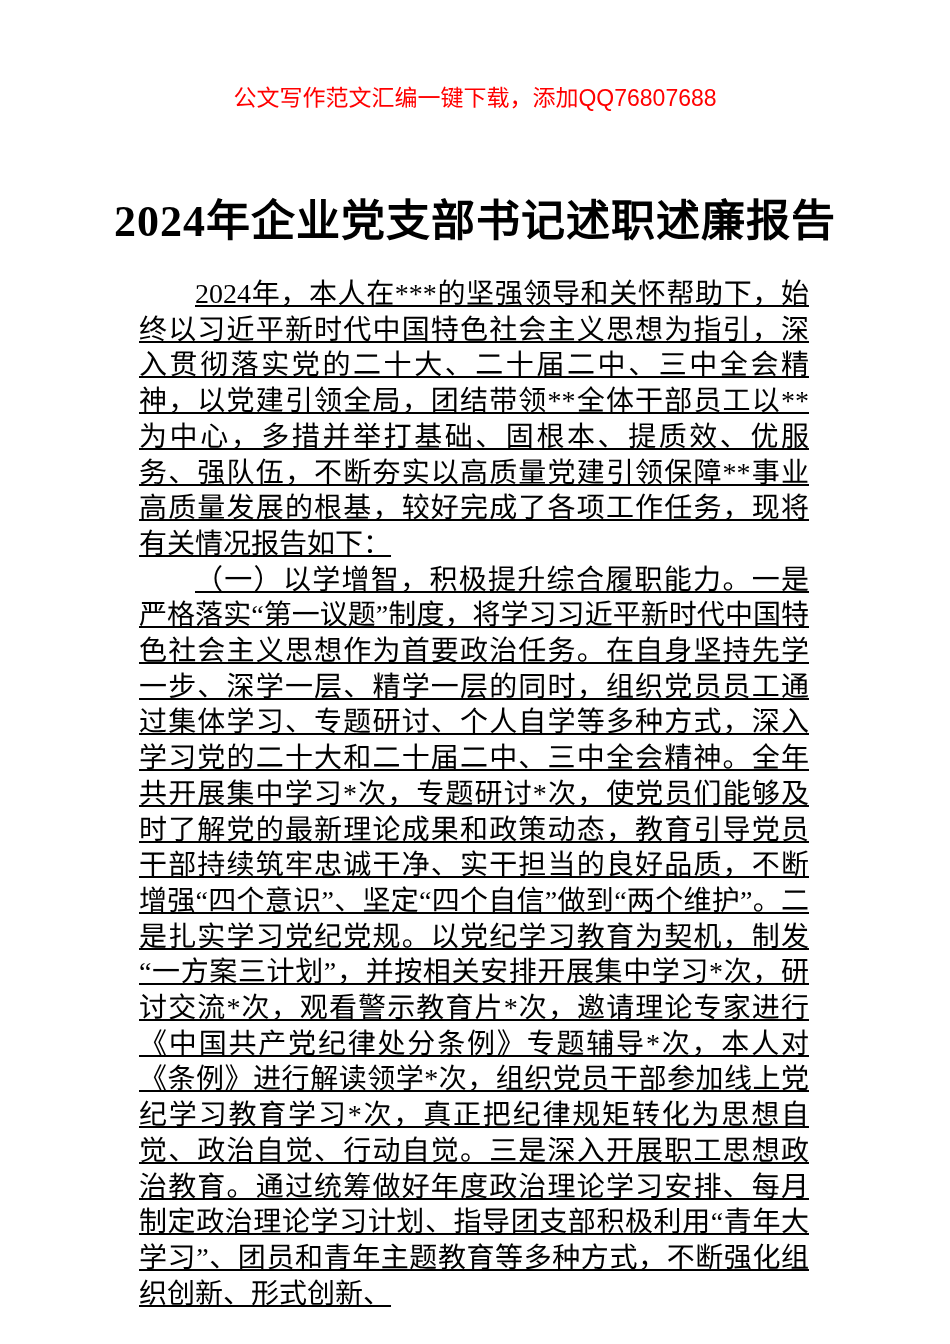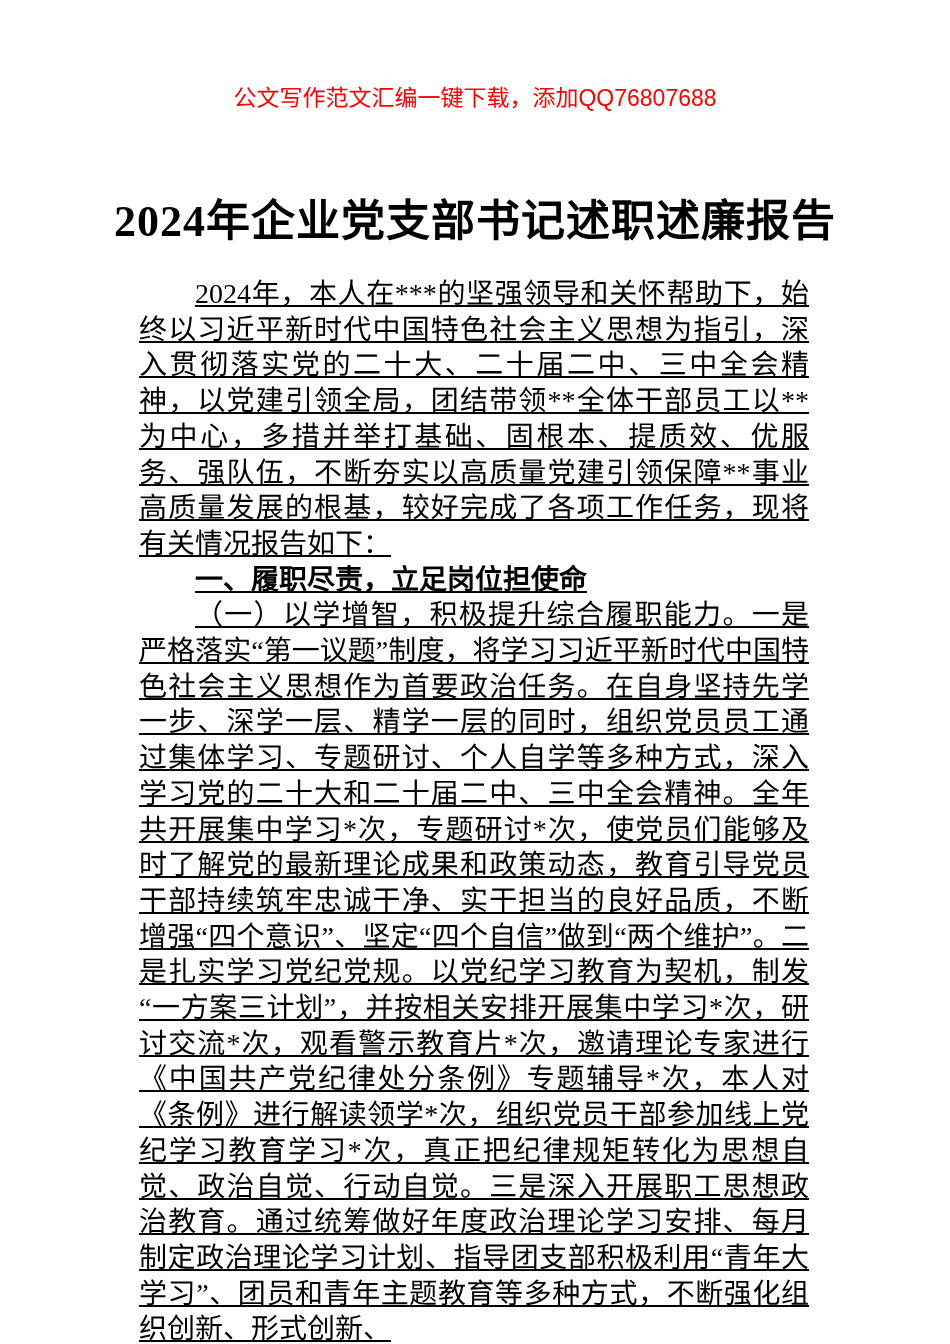--- a/index.html
+++ b/index.html
@@ -70,17 +70,16 @@
 <body>
 
 <div class="page">
 
   <div class="notice">公文写作范文汇编一键下载，添加QQ76807688</div>
 
   <h1 class="doc-title">2024年企业党支部书记述职述廉报告</h1>
 
   <div class="content">
     <p>2024年，本人在***的坚强领导和关怀帮助下，始终以习近平新时代中国特色社会主义思想为指引，深入贯彻落实党的二十大、二十届二中、三中全会精神，以党建引领全局，团结带领**全体干部员工以**为中心，多措并举打基础、固根本、提质效、优服务、强队伍，不断夯实以高质量党建引领保障**事业高质量发展的根基，较好完成了各项工作任务，现将有关情况报告如下：</p>
-    <h2>一、履职尽责，立足岗位担使命</h2>
     <p>（一）以学增智，积极提升综合履职能力。一是严格落实“第一议题”制度，将学习习近平新时代中国特色社会主义思想作为首要政治任务。在自身坚持先学一步、深学一层、精学一层的同时，组织党员员工通过集体学习、专题研讨、个人自学等多种方式，深入学习党的二十大和二十届二中、三中全会精神。全年共开展集中学习*次，专题研讨*次，使党员们能够及时了解党的最新理论成果和政策动态，教育引导党员干部持续筑牢忠诚干净、实干担当的良好品质，不断增强“四个意识”、坚定“四个自信”做到“两个维护”。二是扎实学习党纪党规。以党纪学习教育为契机，制发“一方案三计划”，并按相关安排开展集中学习*次，研讨交流*次，观看警示教育片*次，邀请理论专家进行《中国共产党纪律处分条例》专题辅导*次，本人对《条例》进行解读领学*次，组织党员干部参加线上党纪学习教育学习*次，真正把纪律规矩转化为思想自觉、政治自觉、行动自觉。三是深入开展职工思想政治教育。通过统筹做好年度政治理论学习安排、每月制定政治理论学习计划、指导团支部积极利用“青年大学习”、团员和青年主题教育等多种方式，不断强化组织创新、形式创新、</p>
   </div>
 
 </div>
 
 </body></html>

